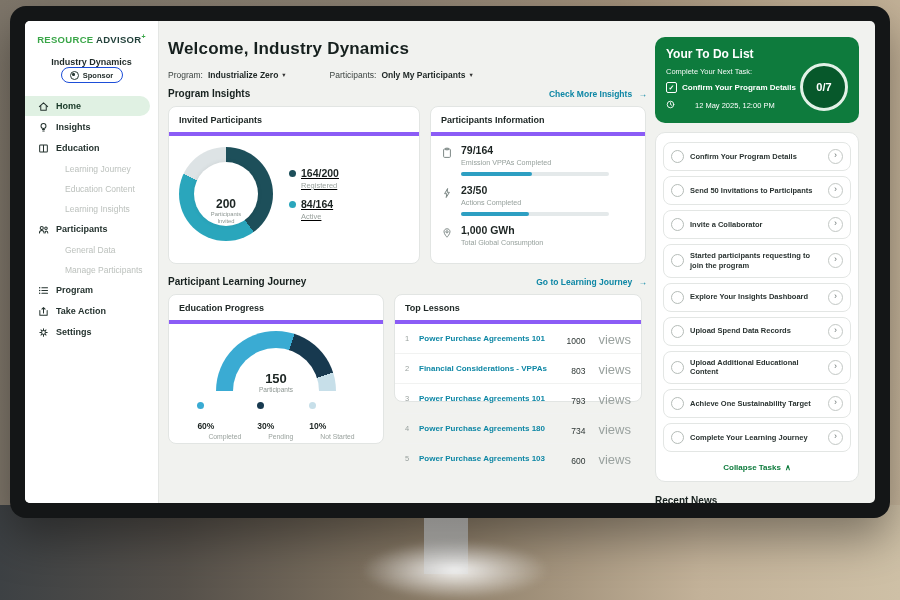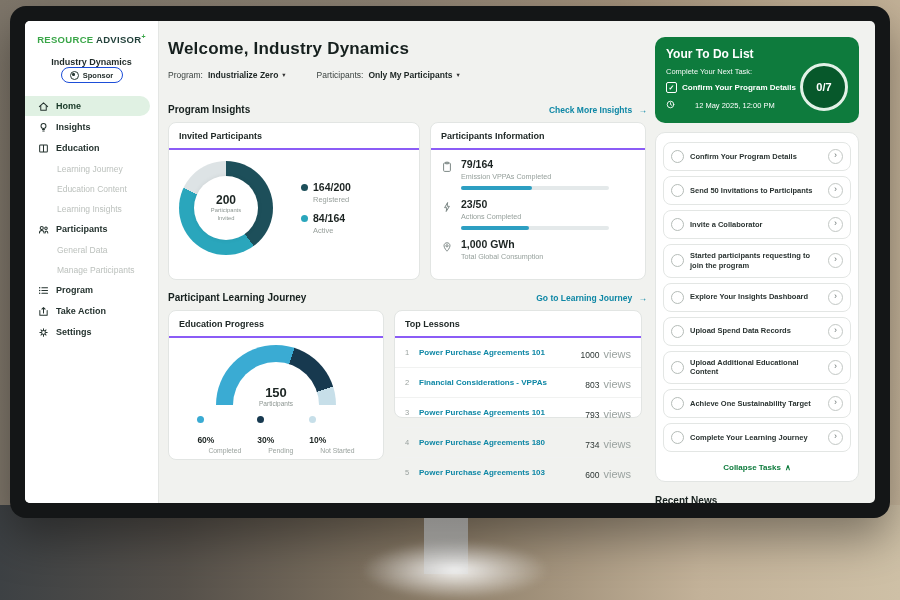--- a/index.html
+++ b/index.html
@@ -28,49 +28,49 @@
   .sponsor{margin:0 auto 0;width:60px;border:1px solid #1d4ed8;border-radius:10px;
     font-size:7.5px;font-weight:bold;color:#1f2a28;display:flex;align-items:center;justify-content:center;
     gap:4px;padding:2.5px 0;background:#fff;}
   .sponsor-dot{width:7px;height:7px;border:1.2px solid #2a3a34;border-radius:50%;position:relative;}
   .sponsor-dot::after{content:"";position:absolute;left:1.6px;top:1.6px;width:2.6px;height:2.6px;
     background:#2a3a34;border-radius:50%;}
   .nav{margin-top:13px;}
   .nav-item{display:flex;align-items:center;gap:7px;padding:4.5px 4px 4.5px 13px;margin:1px 8px 1px 0;
     font-size:9px;font-weight:bold;color:#25332f;cursor:pointer;}
   .nav-item.active{background:#e0f1e3;border-radius:0 12px 12px 0;color:#173826;}
-  .nav-item.sub{color:#bcc1bd;font-weight:normal;font-size:8.5px;padding-left:32px;}
+  .nav-item.sub{color:#bcc1bd;font-weight:normal;font-size:8.5px;padding-left:40px;}
   .nav-item .icon{width:11px;height:11px;flex:none;display:flex;}
   .nav-item svg{display:block;}
 
   
   .main{position:absolute;left:134px;top:0;width:494px;height:100%;box-sizing:border-box;
     padding:16px 4px 0 9px;}
   .welcome{font-size:17px;font-weight:bold;color:#16201e;letter-spacing:0.2px;margin:2px 0 11px;}
-  .filters{display:flex;gap:31px;align-items:center;font-size:8.5px;color:#3a423f;margin-bottom:24px;}
+  .filters{display:flex;gap:44px;align-items:center;font-size:8.5px;color:#3a423f;margin-bottom:8px;}
   .filter{display:flex;align-items:center;cursor:pointer;}
   .filter-value{font-weight:bold;margin-left:5px;color:#1d2624;}
   .caret{font-size:6.5px;color:#333;margin-left:4px;}
   .section-row{display:flex;justify-content:space-between;align-items:center;margin:6px 2px 7px 0;}
   .section-title{font-size:10px;font-weight:bold;color:#16201e;}
   .section-link{font-size:8.5px;font-weight:bold;color:#0e87a5;cursor:pointer;}
   .section-link .arrow{margin-left:4px;}
   .cards-row{display:flex;gap:10px;}
   .card{background:#fff;border:1px solid #e2e5e3;border-radius:8px;box-sizing:border-box;}
-  .card-title{font-size:9px;font-weight:bold;color:#202927;padding:8px 10px 7px;border-bottom:2px solid #8b5cf6;}
+  .card-title{font-size:9px;font-weight:bold;color:#202927;padding:8px 10px 7px;border-bottom:4px solid #8b5cf6;}
 
   
   .card-invited{width:252px;height:158px;}
   .invited-body{display:flex;align-items:center;gap:16px;padding:11px 10px;}
   .donut{position:relative;width:94px;height:94px;border-radius:50%;background:#dde3e5;flex:none;}
   .donut-hole{position:absolute;left:15px;top:15px;width:64px;height:64px;border-radius:50%;background:#fff;
-    display:flex;flex-direction:column;align-items:center;justify-content:center;box-shadow:0 0 5px rgba(0,0,0,0.07);}
+    display:flex;flex-direction:column;align-items:center;justify-content:flex-end;box-shadow:0 0 5px rgba(0,0,0,0.07);}
   .donut-value{font-size:12px;font-weight:bold;color:#1c2523;}
   .donut-label{font-size:5.8px;color:#8d9692;text-align:center;line-height:1.3;width:44px;}
-  .legend-item{margin:8px 12px;}
+  .legend-item{margin:8px 0;text-decoration:underline;}
   .legend-line{display:flex;align-items:center;gap:5px;}
   .dot{width:7px;height:7px;border-radius:50%;background:#99a;flex:none;}
   .legend-value{font-size:10.5px;font-weight:bold;color:#1c2422;}
   .legend-sub{font-size:7.5px;color:#99a19d;margin:2px 0 0 12px;}
 
   
   .card-info{width:216px;height:158px;}
   .info-row{display:flex;gap:8px;padding:8px 10px 0;}
   .info-icon{width:12px;height:12px;flex:none;margin-top:1px;}
   .info-value{font-size:10.5px;font-weight:bold;color:#1c2422;}
@@ -92,21 +92,21 @@
   .edu-leg-val{font-size:8.5px;font-weight:bold;color:#1c2422;}
   .edu-leg-label{font-size:6.8px;color:#9aa29e;margin:2px 0 0 11px;white-space:nowrap;}
 
   
   .card-lessons{width:248px;height:108px;}
   .lesson-row{display:flex;align-items:center;gap:7px;padding:5.5px 10px;border-bottom:1px solid #f1f2f1;cursor:pointer;}
   .lesson-row:last-child{border-bottom:none;}
   .lesson-rank{font-size:7.5px;color:#9aa29f;width:7px;flex:none;}
   .lesson-title{font-size:8px;font-weight:bold;color:#0e87a5;flex:1;}
   .lesson-views-val{font-size:8.5px;color:#2c3533;}
-  .lesson-views-word{font-size:11px;color:#9aa29f;margin-left:4px;}
+  .lesson-views-word{font-size:13px;color:#9aa29f;margin-left:13px;}
 
   
   .rightcol{position:absolute;left:628px;top:0;width:218px;height:100%;box-sizing:border-box;padding:16px 12px 0 2px;}
   .todo-hero{position:relative;background:#0e7b3d;border-radius:10px;padding:10px 11px 12px;color:#fff;}
   .todo-title{font-size:12px;font-weight:bold;}
   .todo-sub{font-size:7.5px;margin-top:6px;opacity:0.95;}
   .todo-next{display:flex;align-items:center;gap:5px;font-size:8px;font-weight:bold;margin-top:6px;max-width:130px;}
   .cb{width:9px;height:9px;border:1.2px solid #fff;border-radius:2px;font-size:7px;line-height:9px;
     text-align:center;flex:none;cursor:pointer;}
   .todo-due{display:flex;align-items:center;gap:20px;font-size:7.5px;margin-top:7px;}

